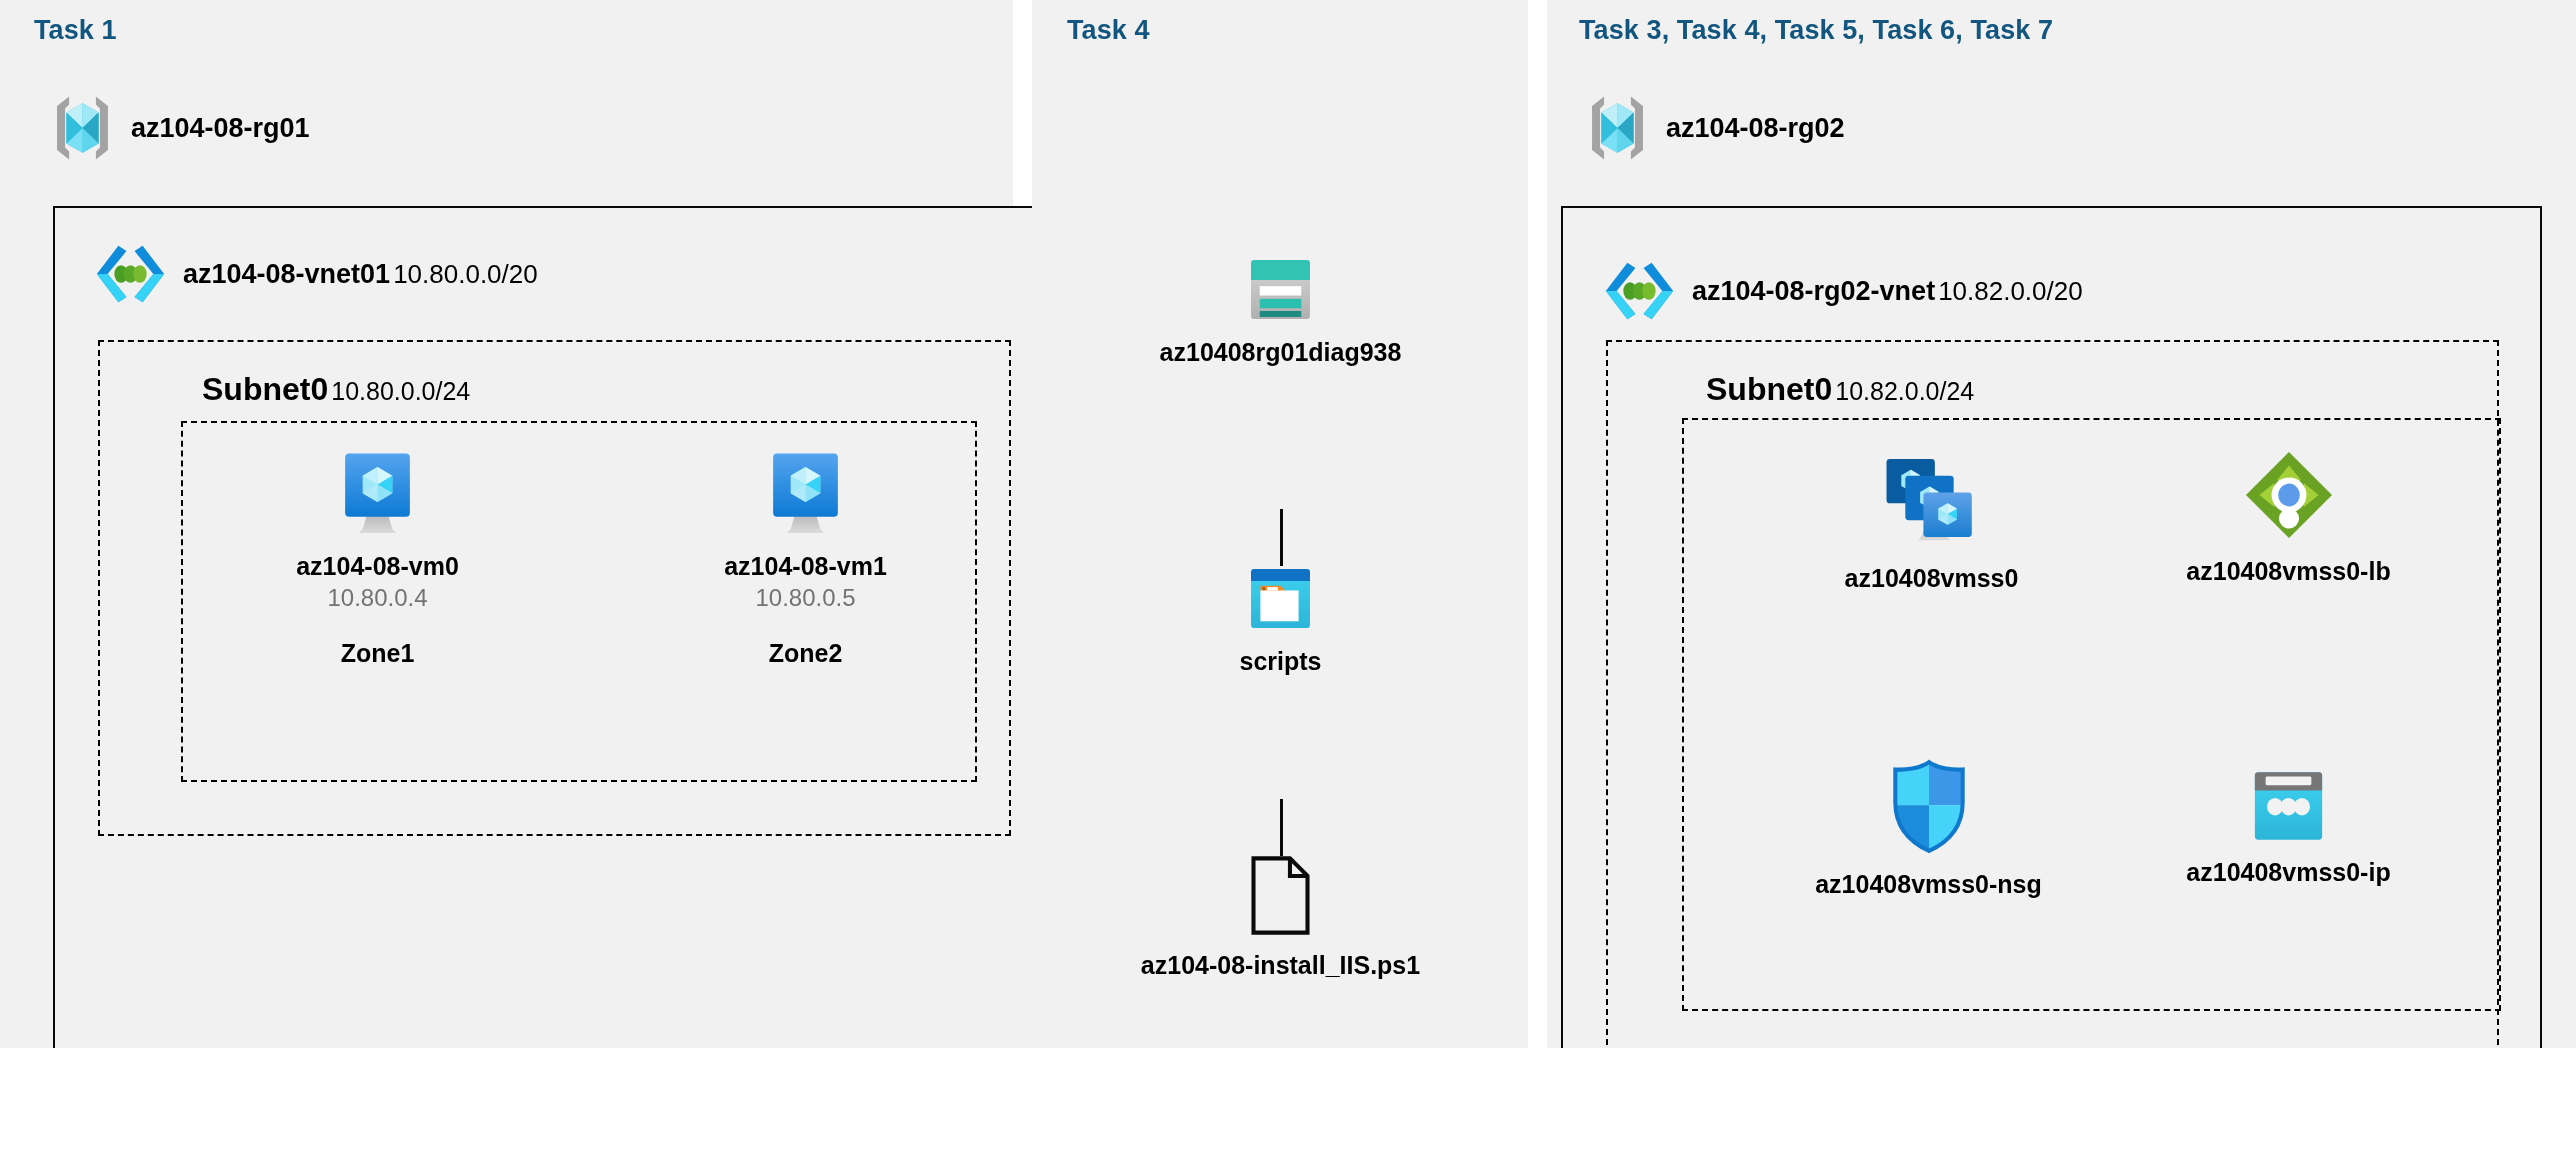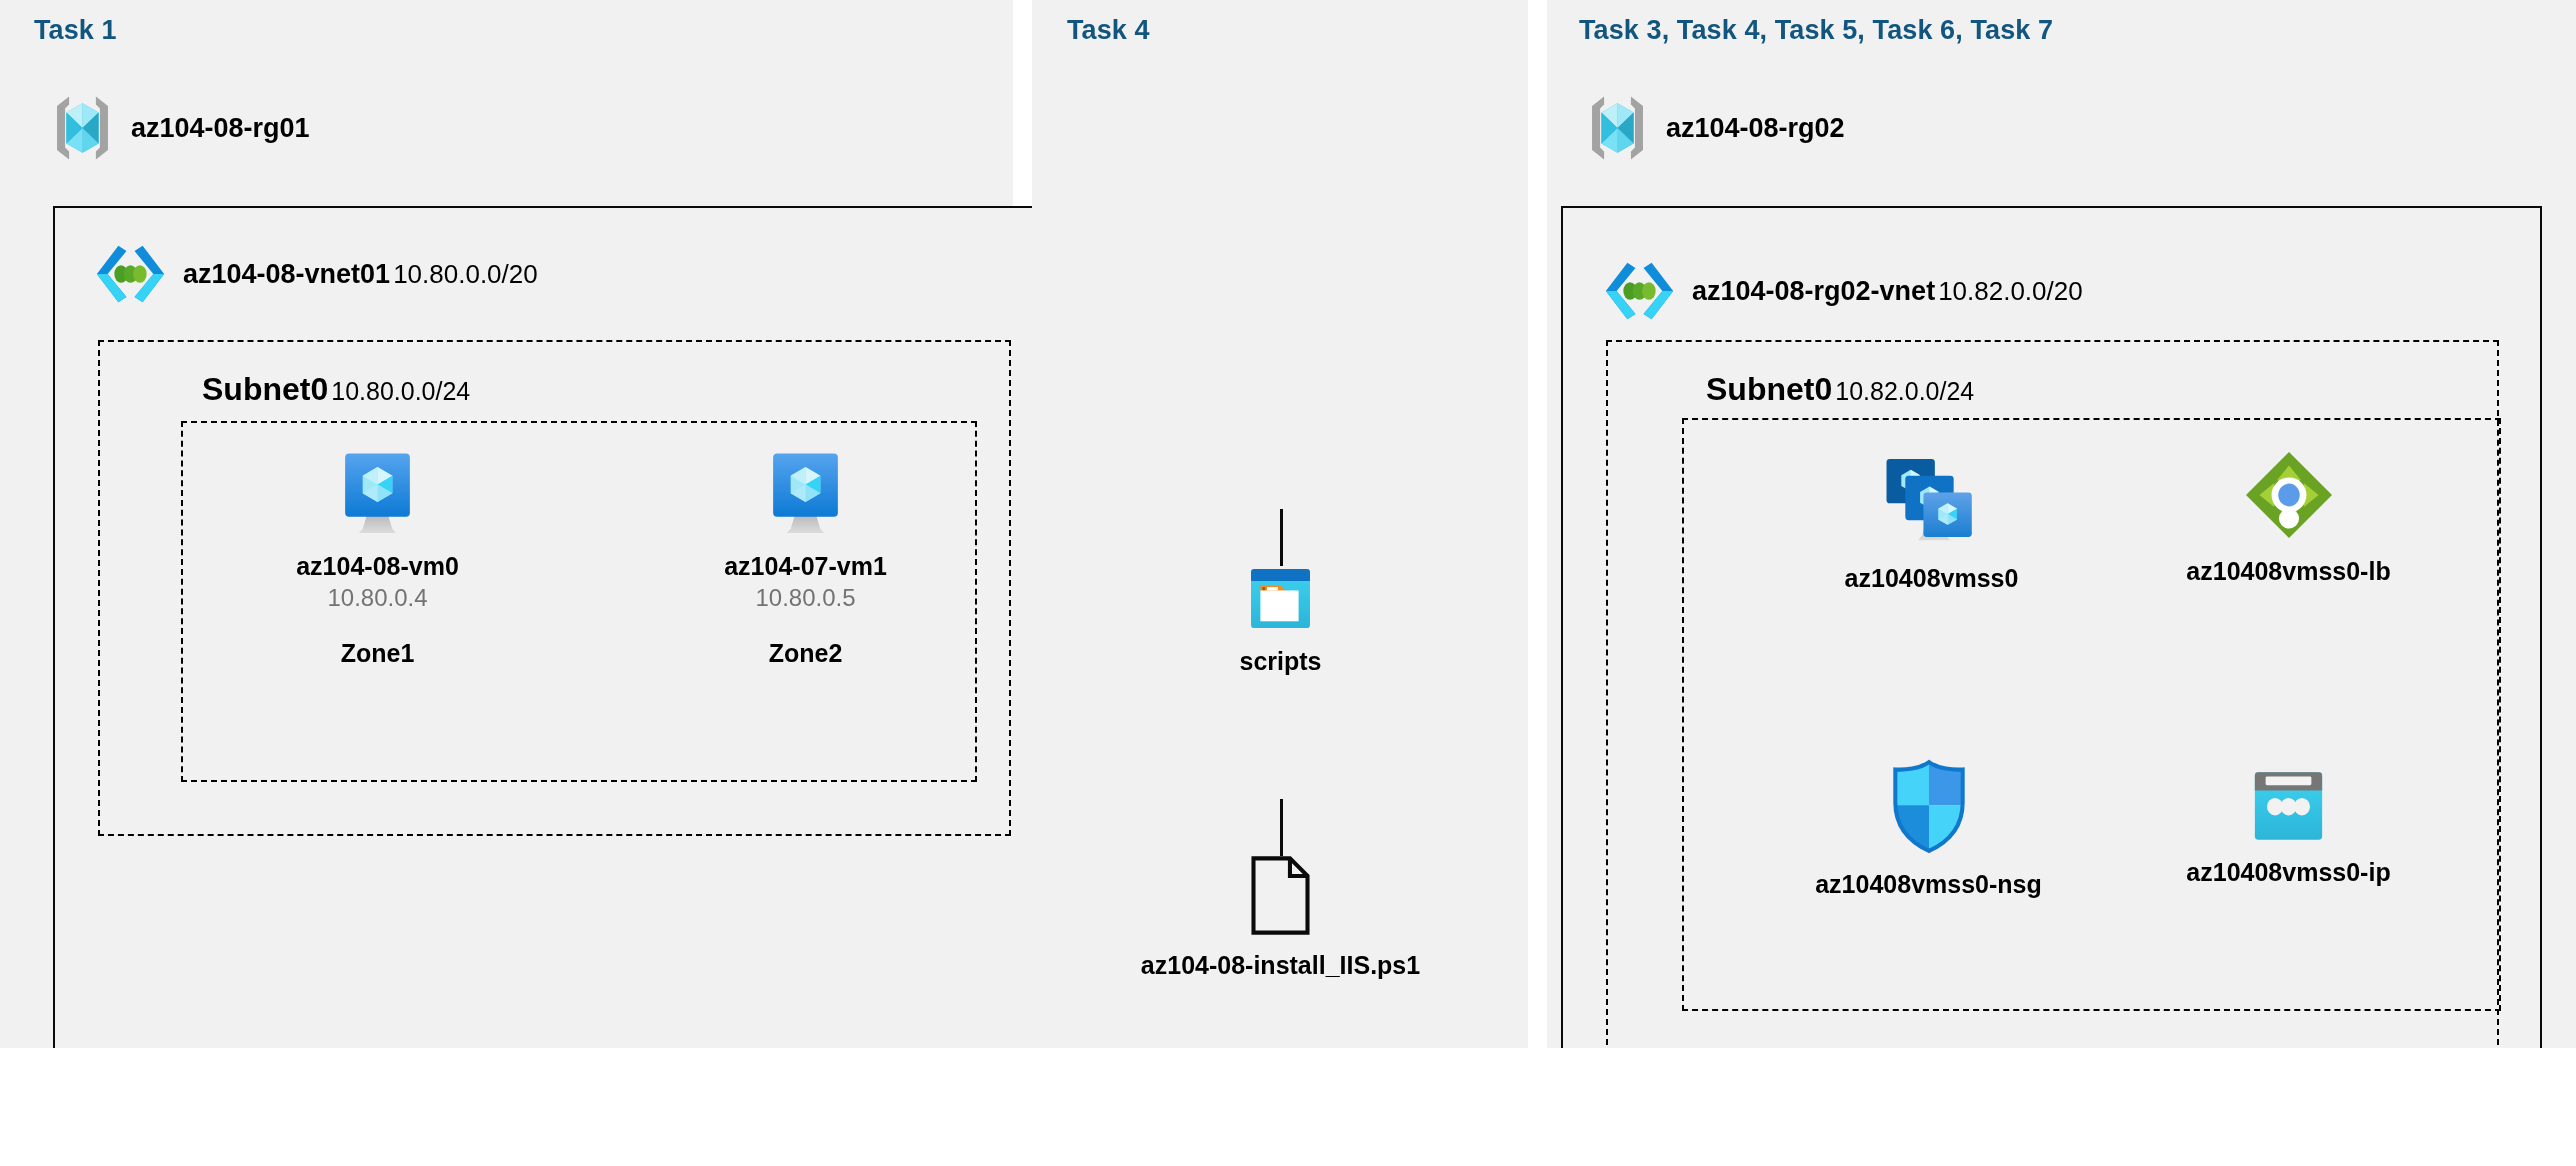--- a/index.html
+++ b/index.html
@@ -126,29 +126,45 @@
         <path d="M44 100 L76 100 L82 120 L88 126 L32 126 L38 120 Z" fill="url(#vmStand1)"></path>
         <rect x="12" y="8" width="96" height="94" rx="6" fill="url(#vmScreen1)"></rect>
         <path d="M60 28 L82 41 L82 67 L60 80 L38 67 L38 41 Z" fill="#9fe8f8"></path>
         <path d="M60 28 L82 41 L60 54 Z" fill="#d6f6fd"></path>
         <path d="M60 28 L38 41 L60 54 Z" fill="#c0f0fb"></path>
         <path d="M60 54 L82 41 L82 67 Z" fill="#37d3f7"></path>
         <path d="M60 54 L82 67 L60 80 Z" fill="#8fe2f7"></path>
         <path d="M60 54 L38 67 L60 80 Z" fill="#aeeafa"></path>
       </svg>
     </span>
-    <span class="node-label">az104-07-vm1</span>
+    <span class="node-label">az104-08-vm1</span>
     <span class="node-sub">10.80.0.5</span>
     <span class="node-zone">Zone2</span>
   </div>
 
   <div class="panel" style="left:1032px;top:0px;width:496px;height:1166px;"></div>
 
   <div class="task-label" style="left:1067px;top:15px;">Task 4</div>
 
+  <div class="node" style="left:1139px;top:256px;">
+    <span>
+      <svg width="67" height="67" viewBox="0 0 100 100">
+        <linearGradient id="saBody" x1="0" y1="0" x2="0" y2="1">
+          <stop offset="0" stop-color="#d6d6d6"></stop>
+            <stop offset="1" stop-color="#b0b0b0"></stop>
+        </linearGradient>
+        <rect x="6" y="6" width="88" height="88" rx="5" fill="url(#saBody)"></rect>
+        <path d="M6 11 a5 5 0 0 1 5 -5 h78 a5 5 0 0 1 5 5 v25 h-88 Z" fill="#32c3b4"></path>
+        <rect x="19" y="45" width="62" height="14" fill="#ffffff"></rect>
+        <rect x="19" y="64" width="62" height="14" fill="#2bbfb0"></rect>
+        <rect x="19" y="82" width="62" height="9" fill="#1f8a80"></rect>
+      </svg>
+    </span>
+    <span class="node-label">az10408rg01diag938</span>
+  </div>
 
   <div class="conn" style="left:1280px;top:509px;height:57px;"></div>
 
   <div class="node" style="left:1139px;top:565px;">
     <span>
       <svg width="67" height="67" viewBox="0 0 100 100">
         <linearGradient id="bcBody" x1="0" y1="0" x2="0" y2="1">
           <stop offset="0" stop-color="#3ed2f0"></stop>
             <stop offset="1" stop-color="#2cb5d8"></stop>
         </linearGradient>

